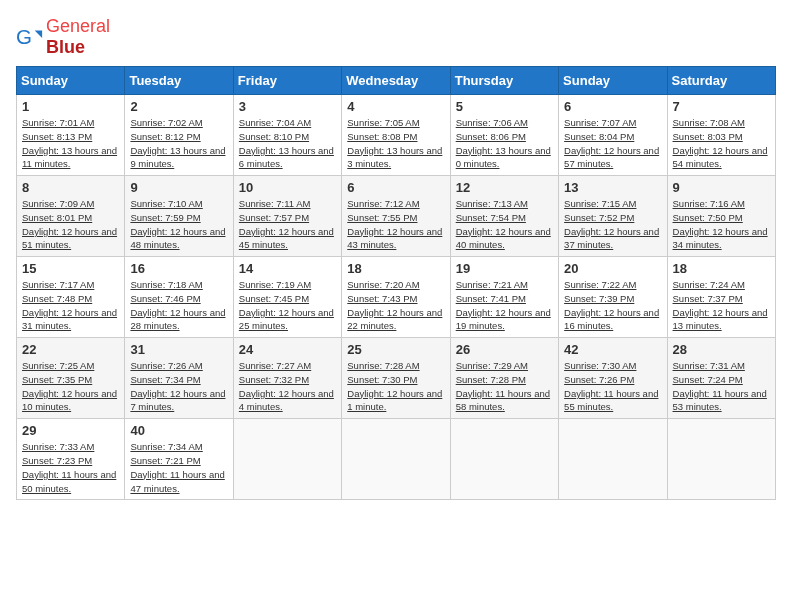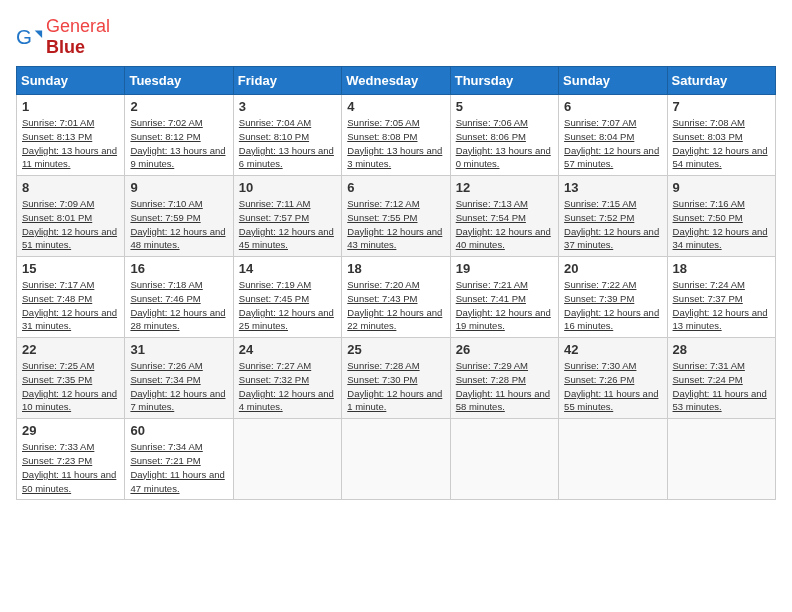--- a/index.html
+++ b/index.html
@@ -233,21 +233,21 @@
           <span class="day-num">28</span>
 <div class="day-info">Sunrise: 7:31 AM<br>Sunset: 7:24 PM<br>Daylight: 11 hours and 53 minutes.</div>
         </td>
       </tr>
       <tr>
         <td>
           <span class="day-num">29</span>
 <div class="day-info">Sunrise: 7:33 AM<br>Sunset: 7:23 PM<br>Daylight: 11 hours and 50 minutes.</div>
         </td>
         <td>
-          <span class="day-num">60</span>
+          <span class="day-num">40</span>
 <div class="day-info">Sunrise: 7:34 AM<br>Sunset: 7:21 PM<br>Daylight: 11 hours and 47 minutes.</div>
         </td>
         <td class="empty"></td>
         <td class="empty"></td>
         <td class="empty"></td>
         <td class="empty"></td>
         <td class="empty"></td>
       </tr>
     </tbody>
 </table>

